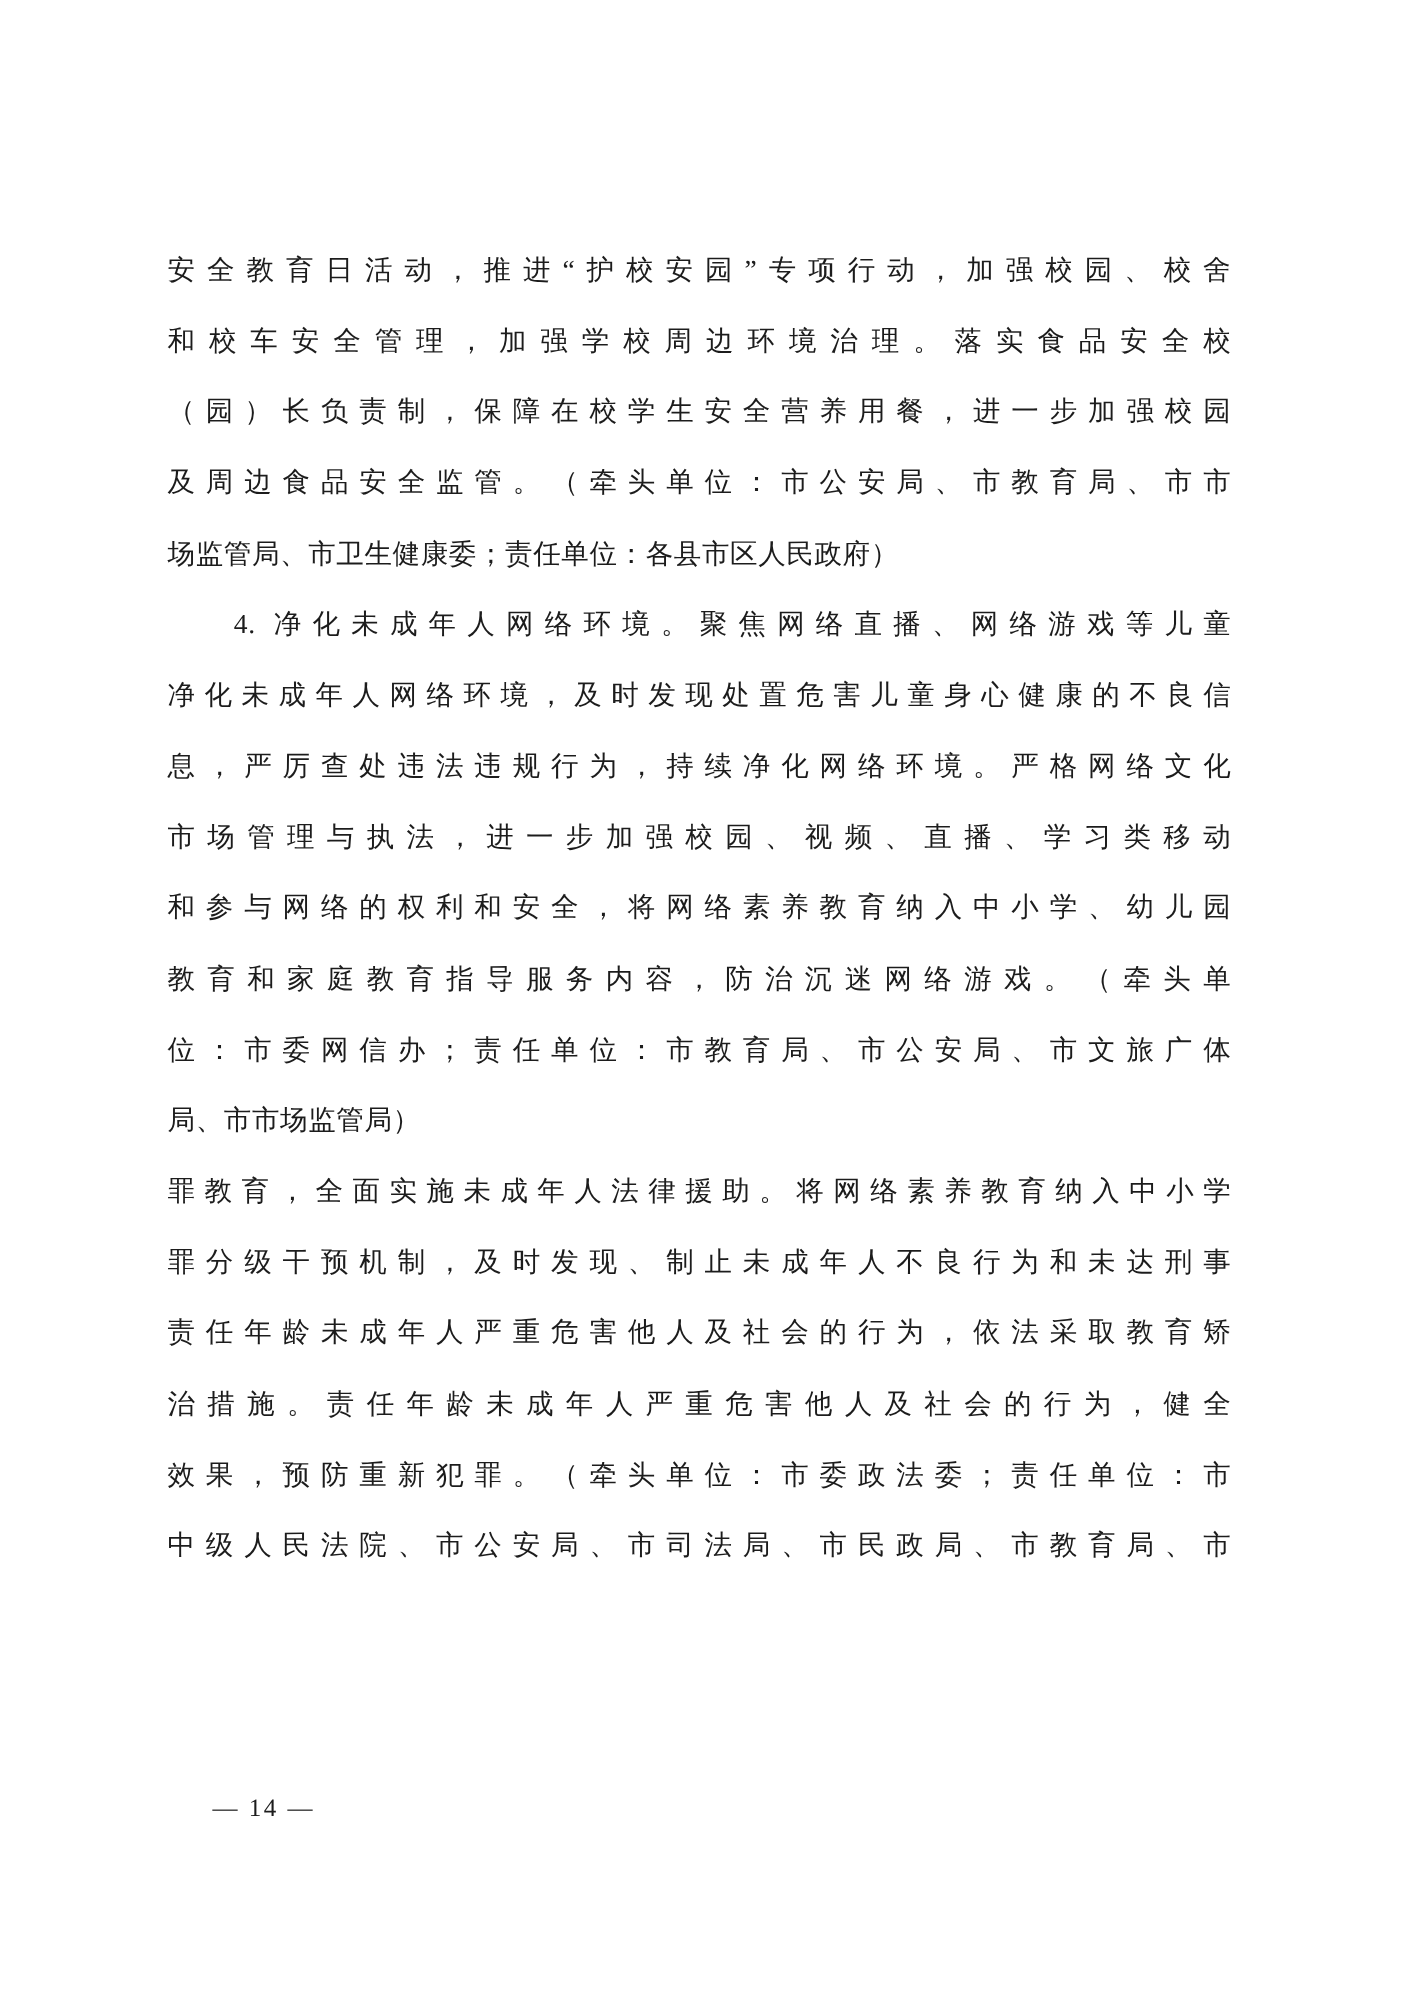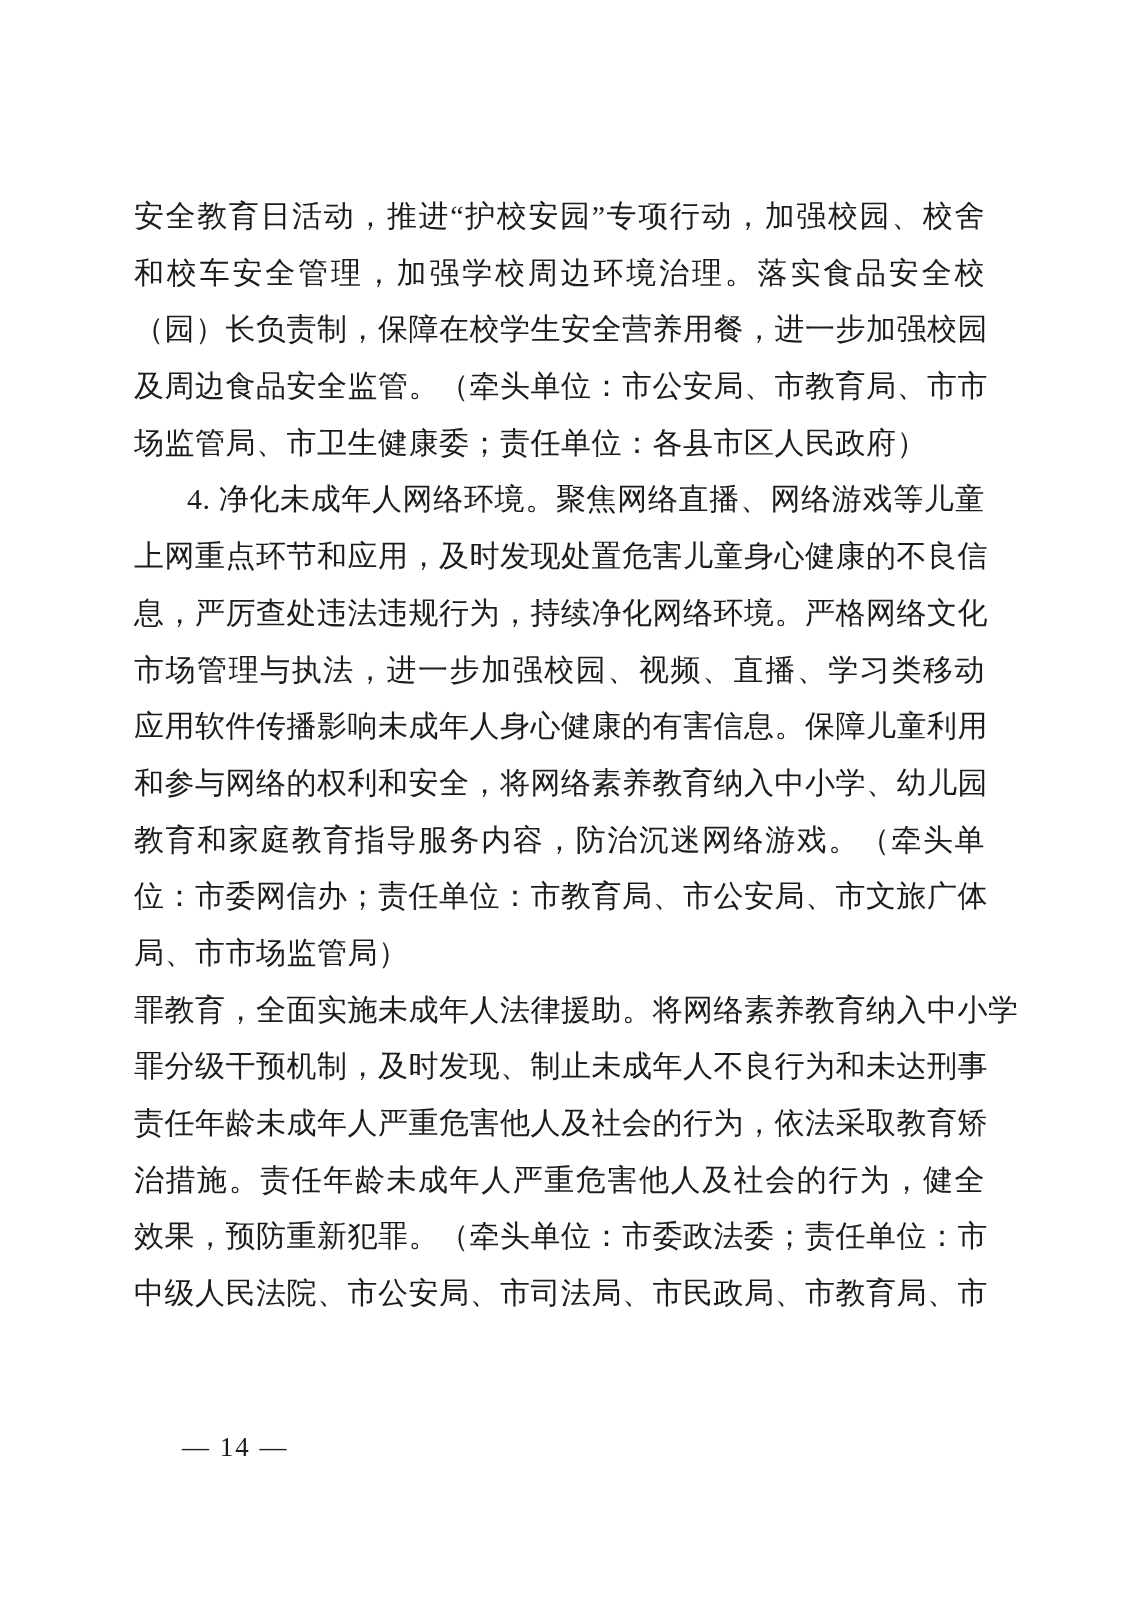--- a/index.html
+++ b/index.html
@@ -18,61 +18,59 @@
   }
   .text-block {
     position: absolute;
     left: 134px;
     top: 188px;
     width: 851px;
   }
   .text-line {
     height: 56.7px;
     line-height: 56.7px;
-    font-size: 30px;
+    font-size: 22px;
     letter-spacing: 0.5px;
     text-align: justify;
     text-align-last: justify;
     text-justify: inter-character;
     white-space: nowrap;
   }
   .text-line.no-justify {
     text-align: left;
     text-align-last: left;
   }
   .text-line.indent {
     padding-left: 53px;
   }
   .page-number {
     position: absolute;
     left: 170px;
     top: 1430px;
     height: 34px;
     line-height: 34px;
-    font-size: 27px;
+    font-size: 20px;
     letter-spacing: 2px;
     color: #1c1c1c;
-    margin-left: 12px;
   }
 </style>
 </head>
 <body>
 
 <div class="page">
   <div class="text-block" id="text-block">
       <div class="text-line">安全教育日活动，推进“护校安园”专项行动，加强校园、校舍</div>
       <div class="text-line">和校车安全管理，加强学校周边环境治理。落实食品安全校</div>
       <div class="text-line">（园）长负责制，保障在校学生安全营养用餐，进一步加强校园</div>
       <div class="text-line">及周边食品安全监管。（牵头单位：市公安局、市教育局、市市</div>
       <div class="text-line no-justify">场监管局、市卫生健康委；责任单位：各县市区人民政府）</div>
       <div class="text-line indent">4. 净化未成年人网络环境。聚焦网络直播、网络游戏等儿童</div>
-      <div class="text-line">上网重点环节和应用，及时发现处置危害儿童身心健康的不良信</div>
+      <div class="text-line">净化未成年人网络环境，及时发现处置危害儿童身心健康的不良信</div>
       <div class="text-line">息，严厉查处违法违规行为，持续净化网络环境。严格网络文化</div>
       <div class="text-line">市场管理与执法，进一步加强校园、视频、直播、学习类移动</div>
-      <div class="text-line">应用软件传播影响未成年人身心健康的有害信息。保障儿童利用</div>
       <div class="text-line">和参与网络的权利和安全，将网络素养教育纳入中小学、幼儿园</div>
       <div class="text-line">教育和家庭教育指导服务内容，防治沉迷网络游戏。（牵头单</div>
       <div class="text-line">位：市委网信办；责任单位：市教育局、市公安局、市文旅广体</div>
       <div class="text-line no-justify">局、市市场监管局）</div>
       <div class="text-line">罪教育，全面实施未成年人法律援助。将网络素养教育纳入中小学</div>
       <div class="text-line">罪分级干预机制，及时发现、制止未成年人不良行为和未达刑事</div>
       <div class="text-line">责任年龄未成年人严重危害他人及社会的行为，依法采取教育矫</div>
       <div class="text-line">治措施。责任年龄未成年人严重危害他人及社会的行为，健全</div>
       <div class="text-line">效果，预防重新犯罪。（牵头单位：市委政法委；责任单位：市</div>
       <div class="text-line">中级人民法院、市公安局、市司法局、市民政局、市教育局、市</div>

